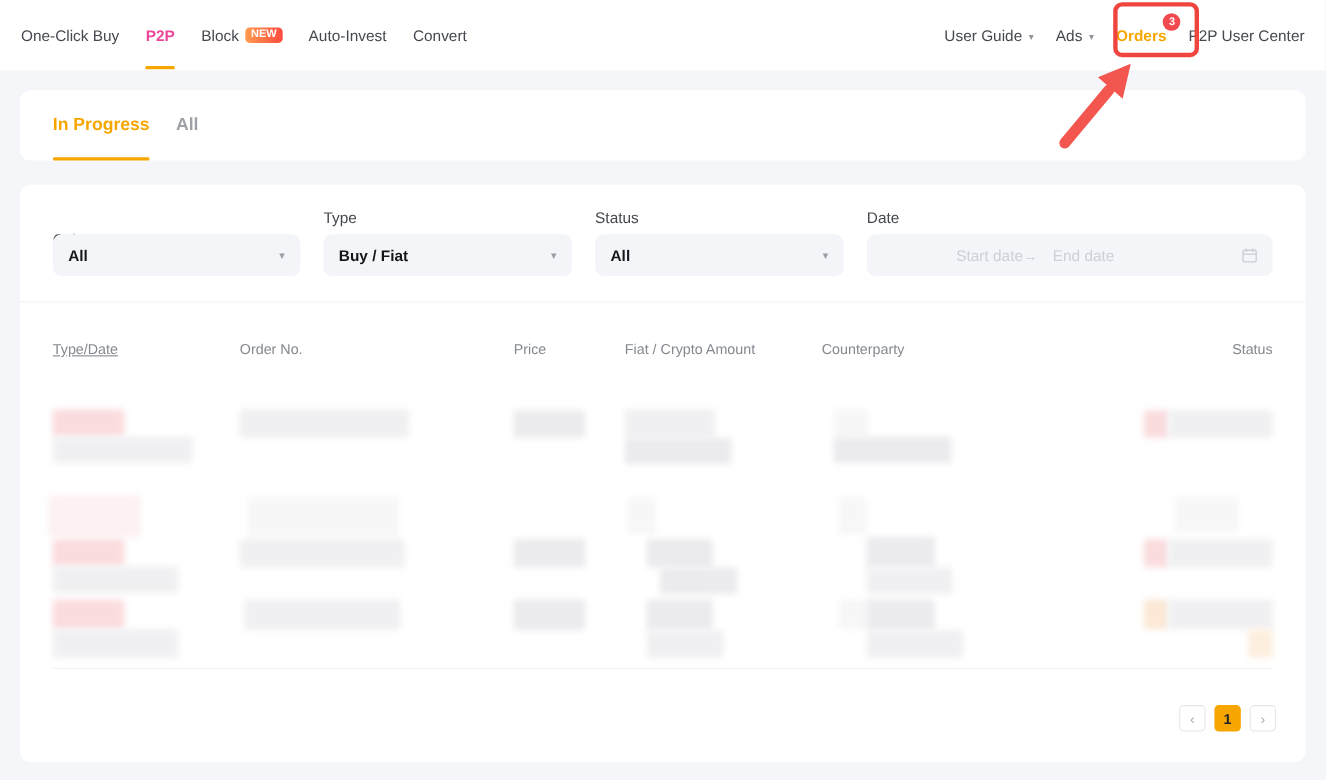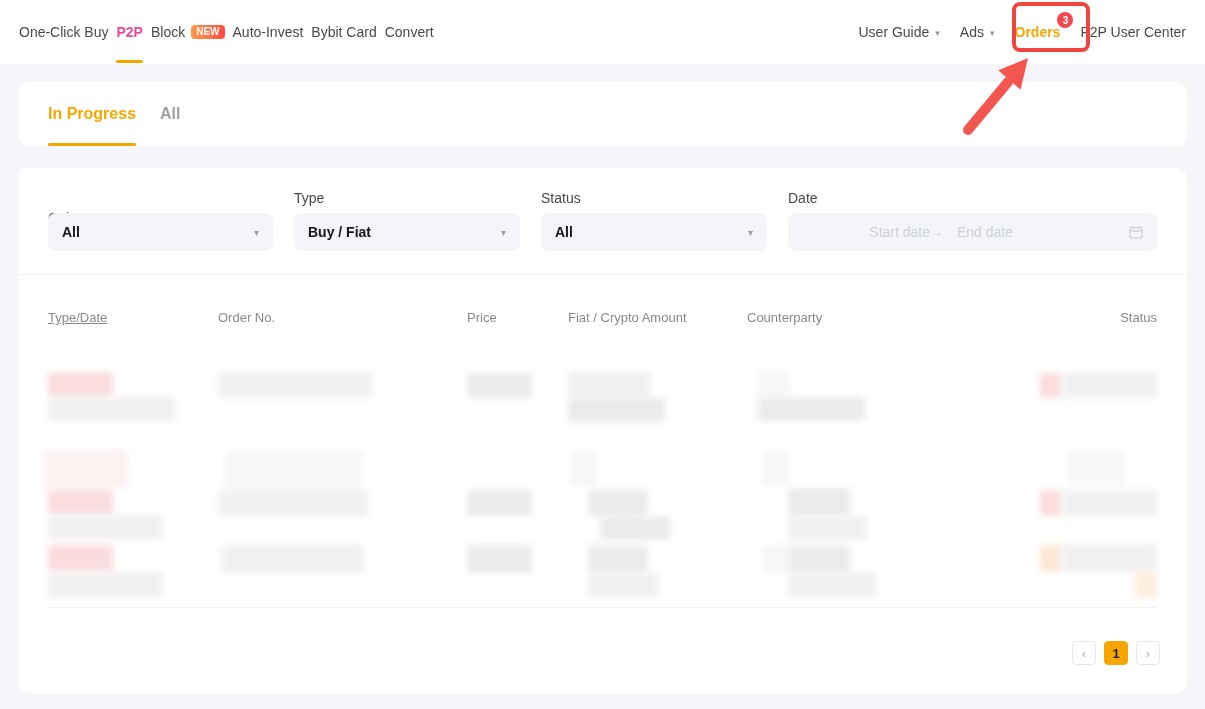--- a/index.html
+++ b/index.html
@@ -1,21 +1,21 @@
 <!DOCTYPE html>
 <html><head>
 <meta charset="utf-8">
 <style>
   html,body{margin:0;padding:0;background:#f4f6fa;font-family:"Liberation Sans",sans-serif;}
   #app{position:relative;width:1205px;height:709px;background:#f4f6fa;overflow:hidden;}
 
   
   .topnav{position:absolute;top:0;left:0;right:0;height:64px;background:#fff;
     display:flex;align-items:center;justify-content:space-between;padding:0 19px;box-sizing:border-box;z-index:5;}
-  .nav-left{display:flex;gap:8px;height:100%;align-items:center;}
+  .nav-left{display:flex;gap:24px;height:100%;align-items:center;}
   .nav-right{display:flex;gap:20px;height:100%;align-items:center;}
   .nav-item{position:relative;height:100%;display:flex;align-items:center;gap:6px;
     font-size:14px;color:#45494f;cursor:pointer;white-space:nowrap;}
   .nav-item .lbl{display:inline-block;}
   .nav-item.active .lbl{color:#ec4899;font-weight:700;}
   .nav-underline{position:absolute;bottom:1px;left:0;right:0;height:3px;background:#f7a600;border-radius:2px;}
   .new-badge{font-style:normal;font-size:10px;font-weight:700;color:#fff;
     background:linear-gradient(90deg,#ff9a4d,#ff4b40);padding:2px 5px;border-radius:4px;line-height:1;}
   .caret{font-size:9px;color:#8f939a;line-height:1;padding-top:2px;}
   .orders .lbl{color:#f7a600;font-weight:700;}
@@ -83,23 +83,20 @@
       <div class="nav-item active">
         <span class="lbl">P2P</span>
         <i class="nav-underline"></i>
       </div>
       <div class="nav-item">
         <span class="lbl">Block</span>
         <em class="new-badge">NEW</em>
       </div>
       <div class="nav-item">
         <span class="lbl">Auto-Invest</span>
-      </div>
-      <div class="nav-item">
-        <span class="lbl">Bybit Card</span>
       </div>
       <div class="nav-item">
         <span class="lbl">Convert</span>
       </div>
     </nav>
     <nav class="nav-right">
       <div class="nav-item">
         <span class="lbl">User Guide</span>
         <span class="caret">▾</span>
       </div>

